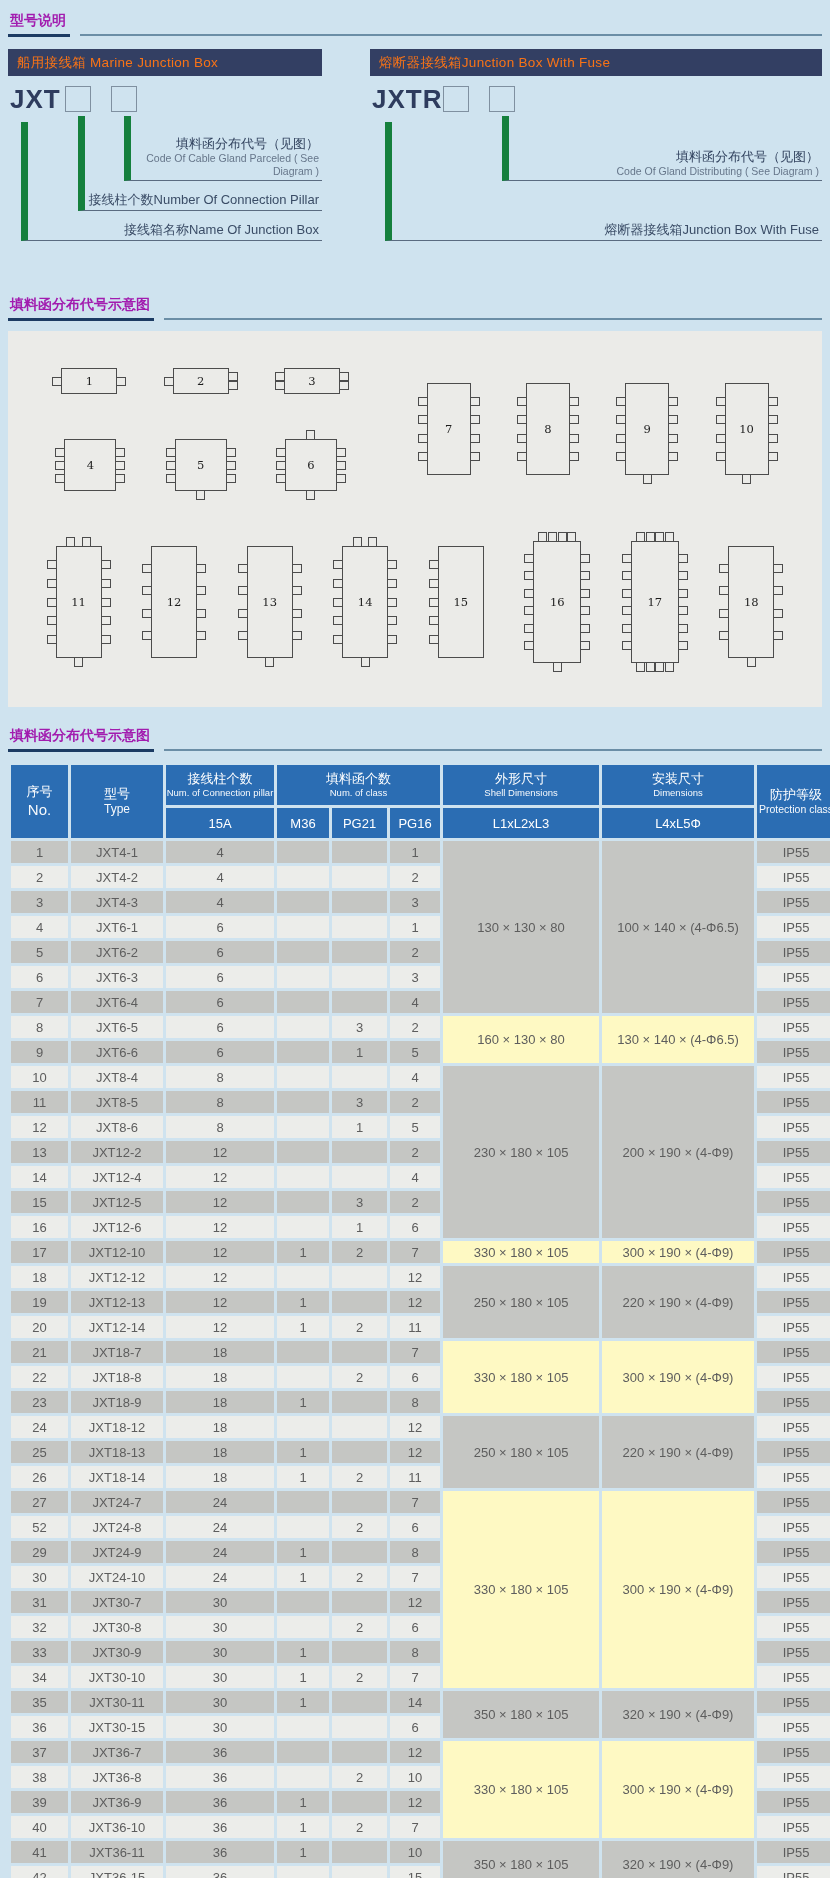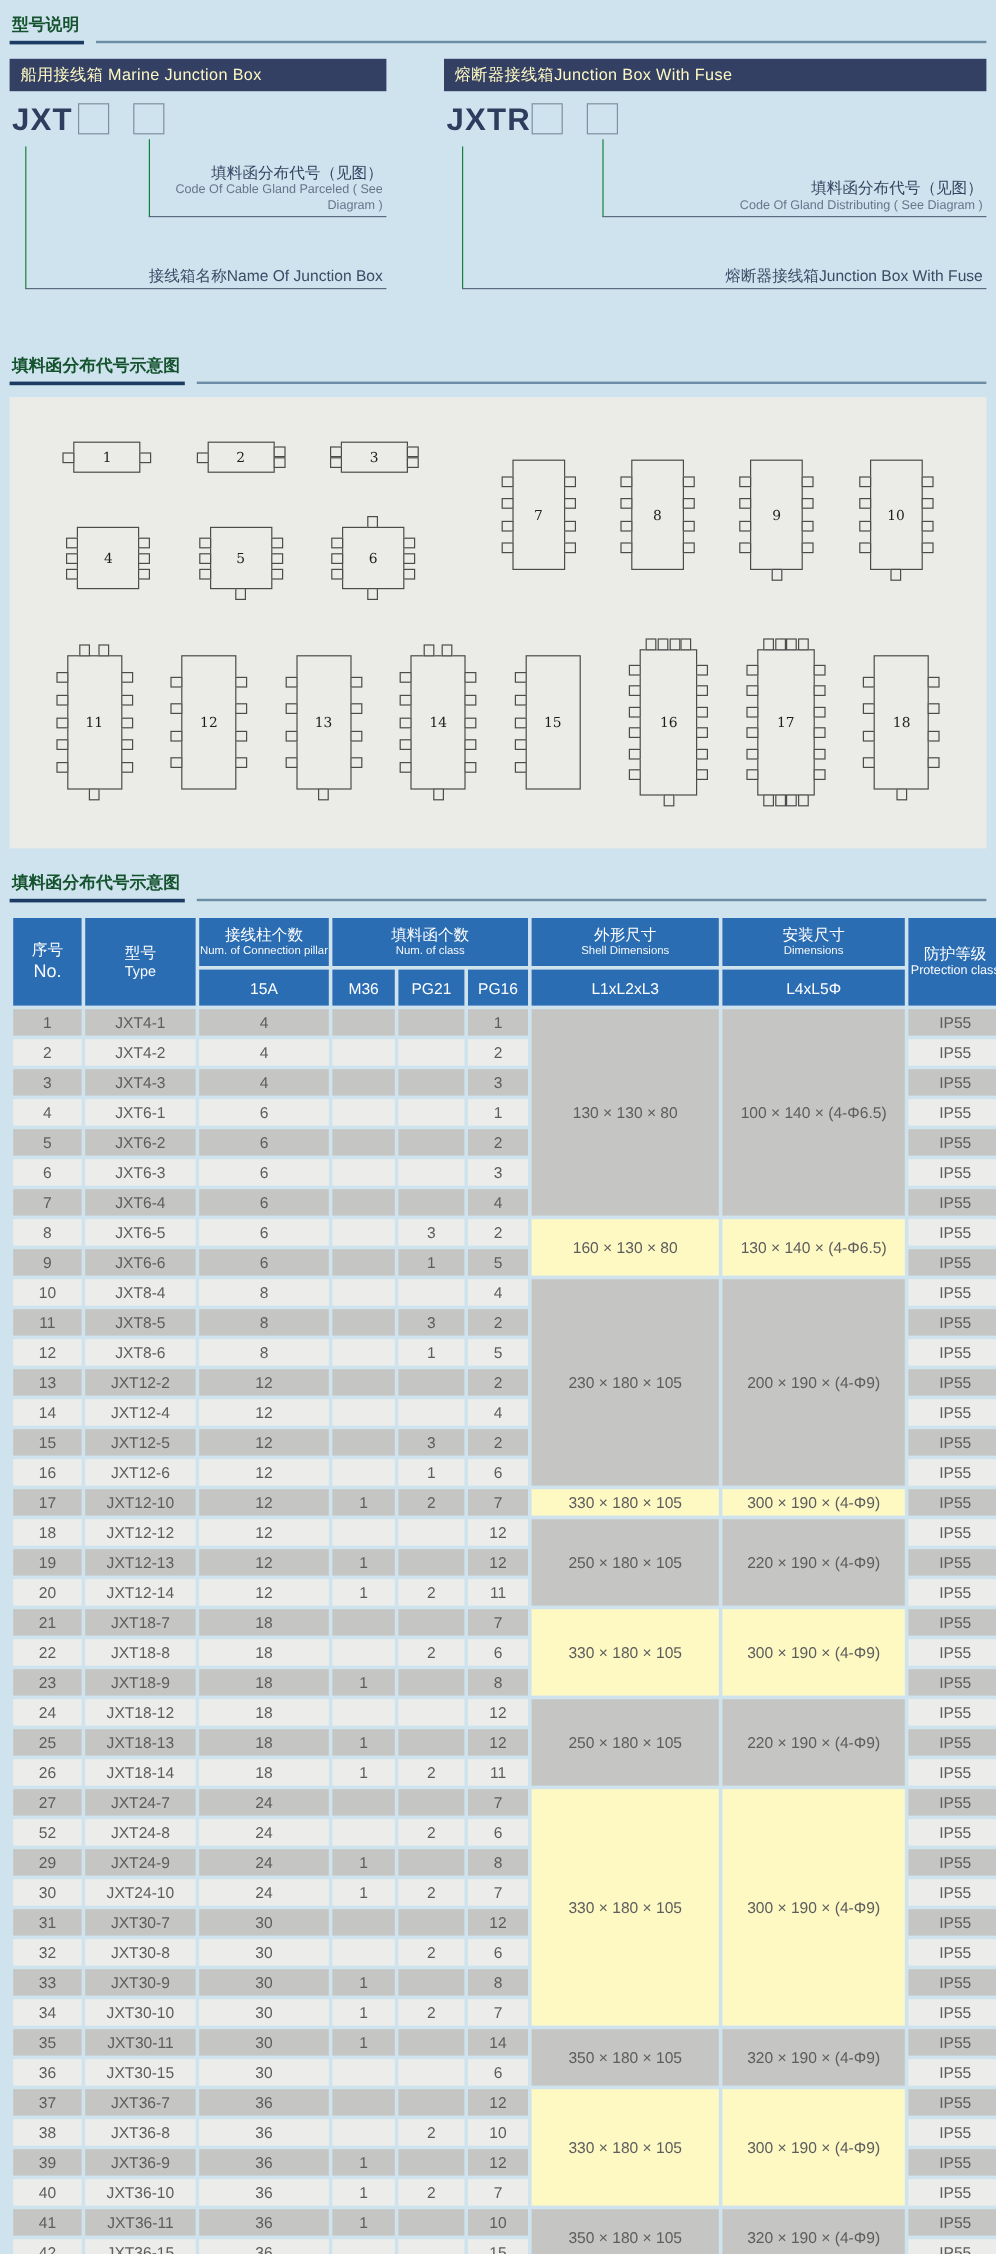--- a/index.html
+++ b/index.html
@@ -3,34 +3,34 @@
 <meta charset="utf-8">
 <style>
   html,body{margin:0;padding:0;background:#b9d4e4;}
   .page{
     width:830px;min-height:1878px;margin:0 auto;background:#cfe3ef;
     padding:8px 8px 24px 8px;box-sizing:border-box;
     font-family:"Liberation Sans","DejaVu Sans",sans-serif;color:#3a4c66;
   }
   
   .sec-row{display:flex;align-items:flex-end;gap:10px;margin:4px 0 10px 0;}
-  .sec-title{font-size:14px;font-weight:bold;color:#14532d;padding:0 4px 4px 2px;border-bottom:3px solid #1c3b63;white-space:nowrap;}
+  .sec-title{font-size:14px;font-weight:bold;color:#a21caf;padding:0 4px 4px 2px;border-bottom:3px solid #1c3b63;white-space:nowrap;}
   .sec-rule{flex:1;border-bottom:2px solid #6b8ea6;margin-bottom:1px;}
   
   .legend-row{display:flex;gap:48px;margin:12px 0 42px 0;}
   .legend-panel{position:relative;}
   .legend-left{width:314px;}
   .legend-right{flex:1;}
-  .banner{height:27px;line-height:27px;background:#333f63;color:#fef9c3;font-size:13.5px;padding-left:9px;letter-spacing:.3px;}
+  .banner{height:27px;line-height:27px;background:#333f63;color:#f97316;font-size:13.5px;padding-left:9px;letter-spacing:.3px;}
   .diag{position:relative;height:178px;}
   .code{position:absolute;left:2px;top:8px;font-size:26px;font-weight:bold;color:#2e3c5e;letter-spacing:1px;}
   .cbox{position:absolute;top:10px;width:26px;height:26px;border:1px solid #7f90a0;background:transparent;box-sizing:border-box;}
   .legend-left .bx1{left:57px;} .legend-left .bx2{left:103px;}
   .legend-right .bx1{left:73px;} .legend-right .bx2{left:119px;}
-  .lshape{position:absolute;border-left:1px solid #15803d;border-bottom:1px solid #5a6b80;right:0;}
+  .lshape{position:absolute;border-left:7px solid #15803d;border-bottom:1px solid #5a6b80;right:0;}
   .legend-left  .l1{left:116px;top:40px;height:64px;}
   .legend-left  .l2{left:70px; top:40px;height:94px;}
   .legend-left  .l3{left:13px; top:46px;height:118px;}
   .legend-right .l1{left:132px;top:40px;height:64px;}
   .legend-right .l2{left:86px; top:40px;height:94px;}
   .legend-right .l3{left:15px; top:46px;height:118px;}
   .lbl{position:absolute;right:3px;bottom:2px;text-align:right;line-height:1.25;}
   .lbl .zh{font-size:13px;color:#32435f;}
   .lbl .en{font-size:10.5px;color:#66768a;}
   .lbl.one{font-size:13px;color:#3a4c66;}
@@ -76,20 +76,23 @@
       <div class="banner">船用接线箱 Marine Junction Box</div>
       <div class="diag">
         <span class="code">JXT</span>
         <span class="cbox bx1"></span>
         <span class="cbox bx2"></span>
         <div class="lshape l1">
           <div class="lbl">
             <div class="zh">填料函分布代号（见图）</div>
             <div class="en">Code Of Cable Gland Parceled ( See Diagram )</div>
           </div>
+        </div>
+        <div class="lshape l2">
+          <div class="lbl one">接线柱个数Number Of Connection Pillar</div>
         </div>
         <div class="lshape l3">
           <div class="lbl one">接线箱名称Name Of Junction Box</div>
         </div>
       </div>
     </div>
 
     <div class="legend-panel legend-right">
       <div class="banner">熔断器接线箱Junction Box With Fuse</div>
       <div class="diag">

